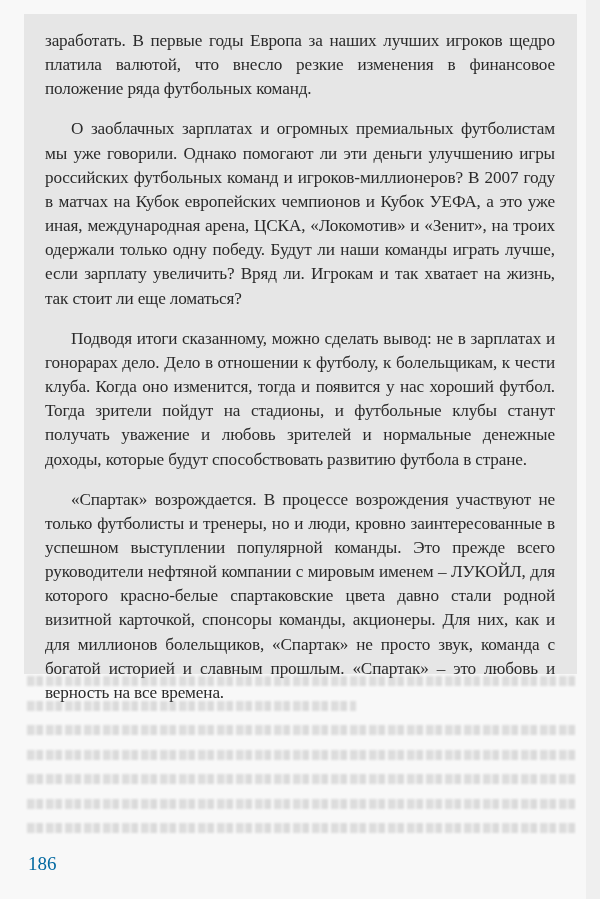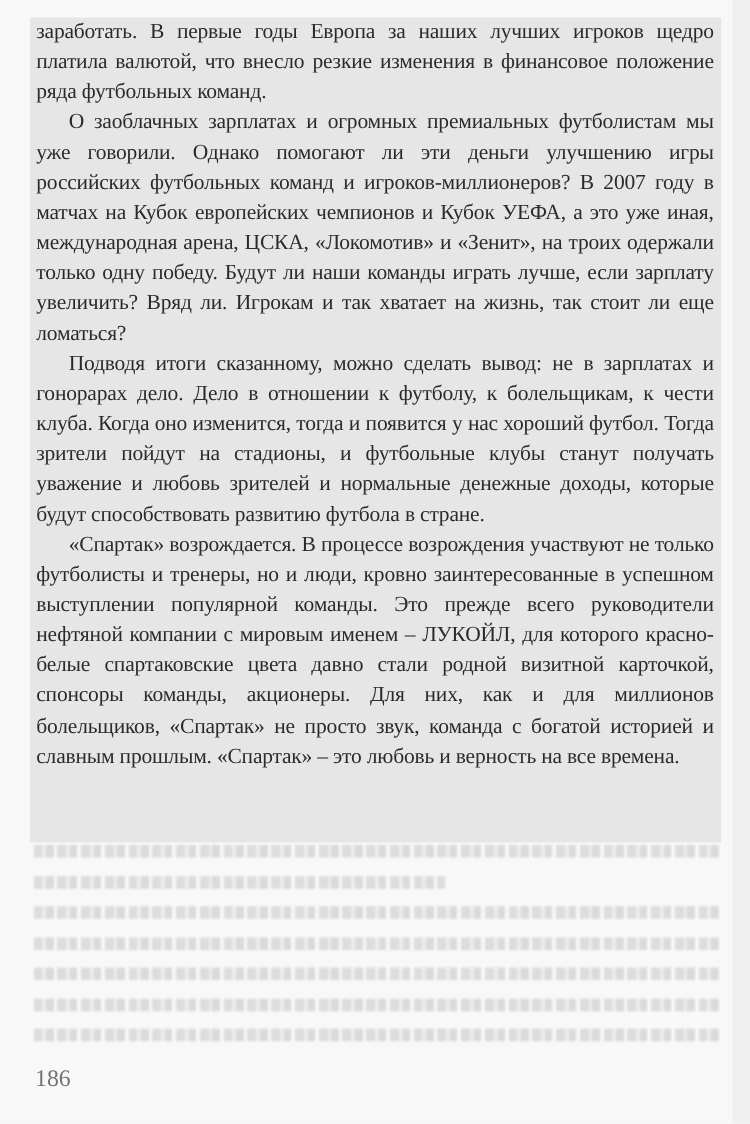--- a/index.html
+++ b/index.html
@@ -39,21 +39,21 @@
       position: absolute;
       left: 29px;
       top: 13px;
       width: 542px;
       font-size: 17.2px;
       line-height: 24.15px;
       text-align: justify;
       letter-spacing: -0.15px;
     }
     .body-text p {
-      margin: 0;
+      margin: 16px;
       text-indent: 0;
     }
     .body-text p.indent {
       text-indent: 26px;
     }
     .bleed {
       position: absolute;
       left: 27px;
       top: 676px;
       width: 548px;
@@ -67,21 +67,21 @@
         rgba(150,150,150,0.3) 10px, rgba(150,150,150,0.3) 16px,
         rgba(255,255,255,0) 16px, rgba(255,255,255,0) 19px);
       filter: blur(0.8px);
     }
     .bleed-line.short { width: 60%; }
     .page-number {
       position: absolute;
       left: 28px;
       top: 853px;
       font-size: 19px;
-      color: #737373;
+      color: #0369a1;
     }
   </style>
 </head>
 <body>
 
 <div class="page">
   <div class="right-edge"></div>
   <div class="print-block"></div>
 
   <div class="body-text">

